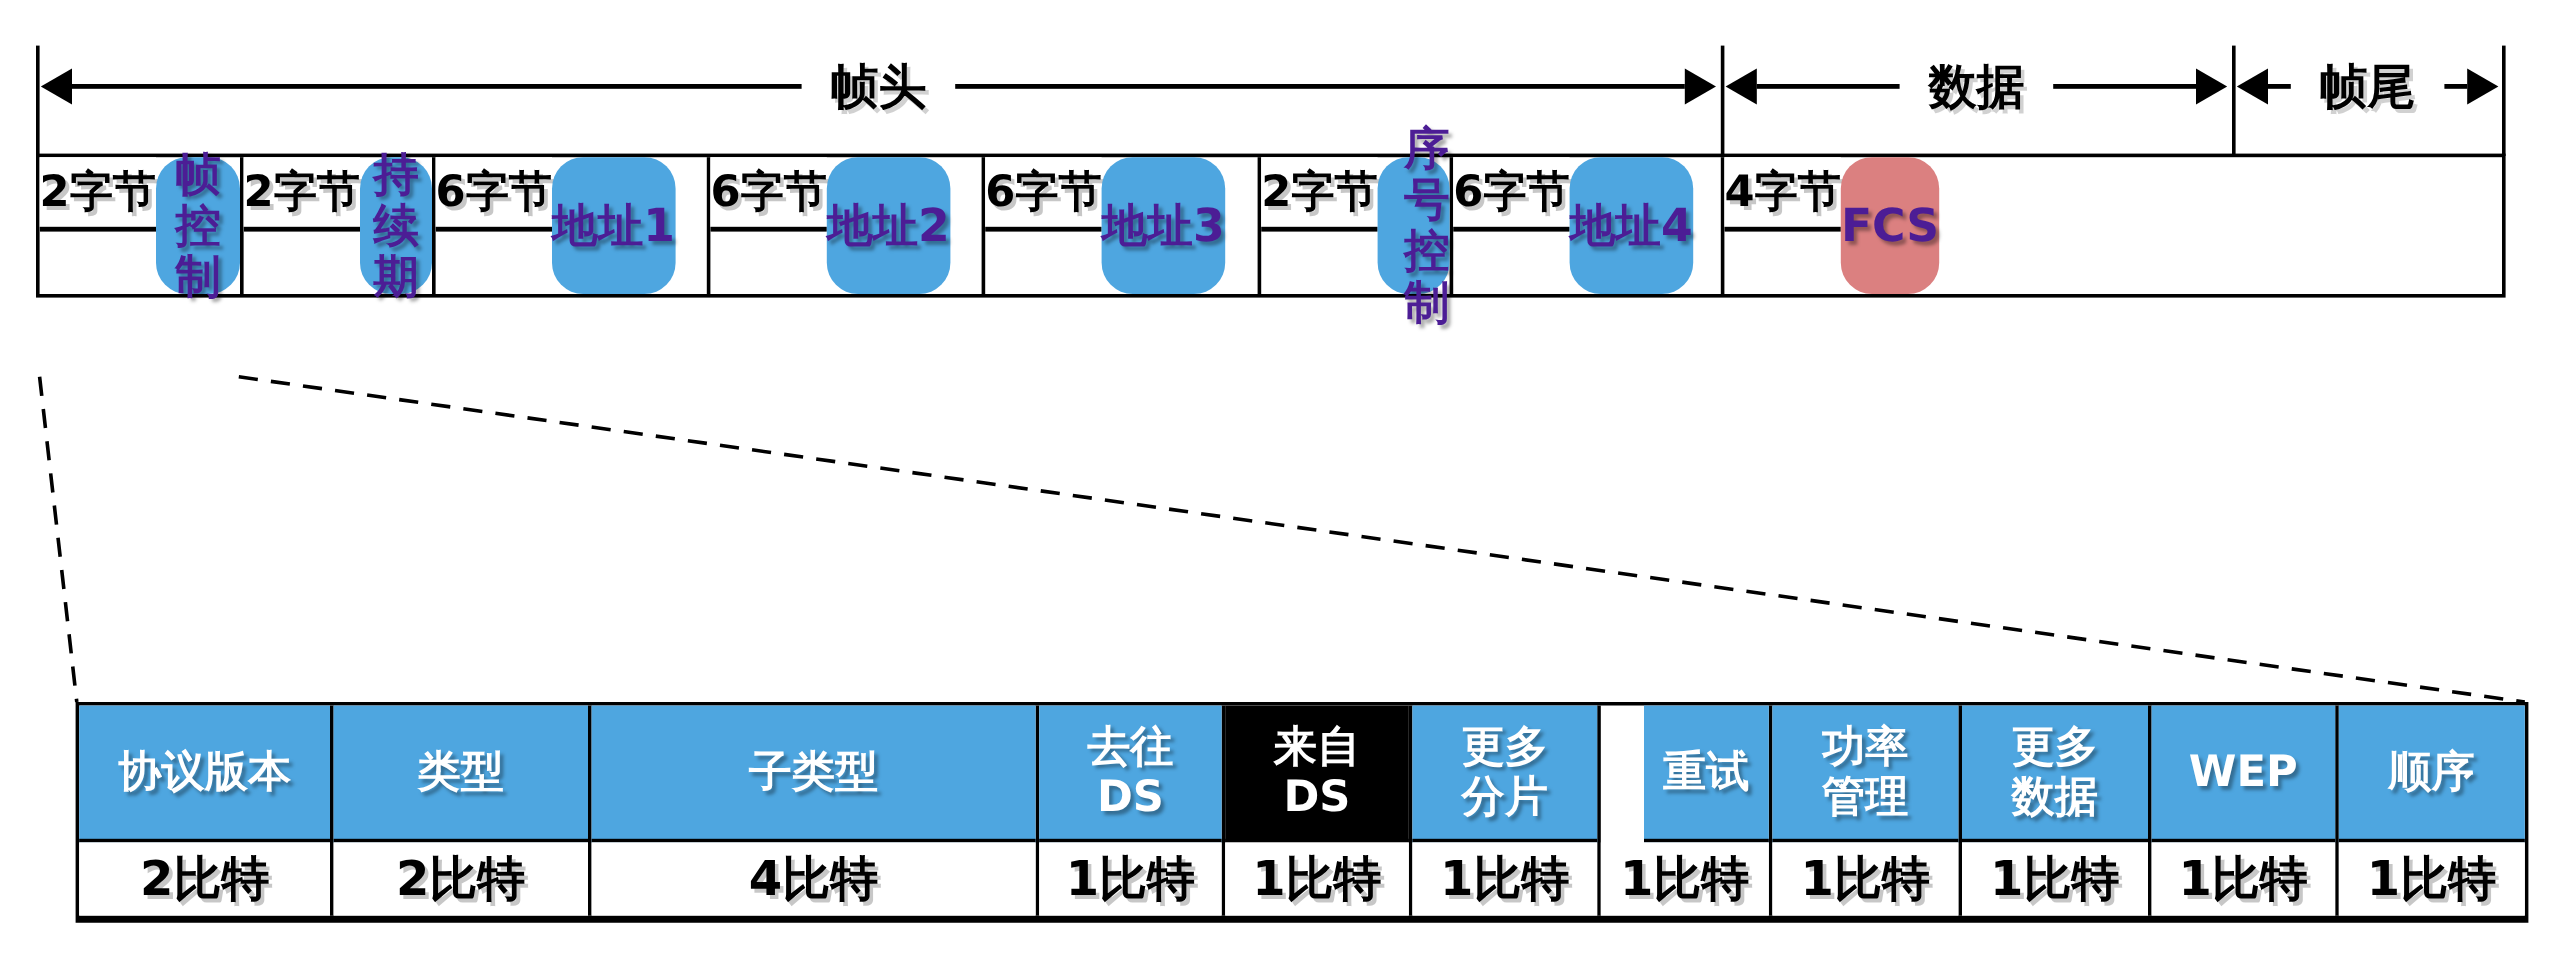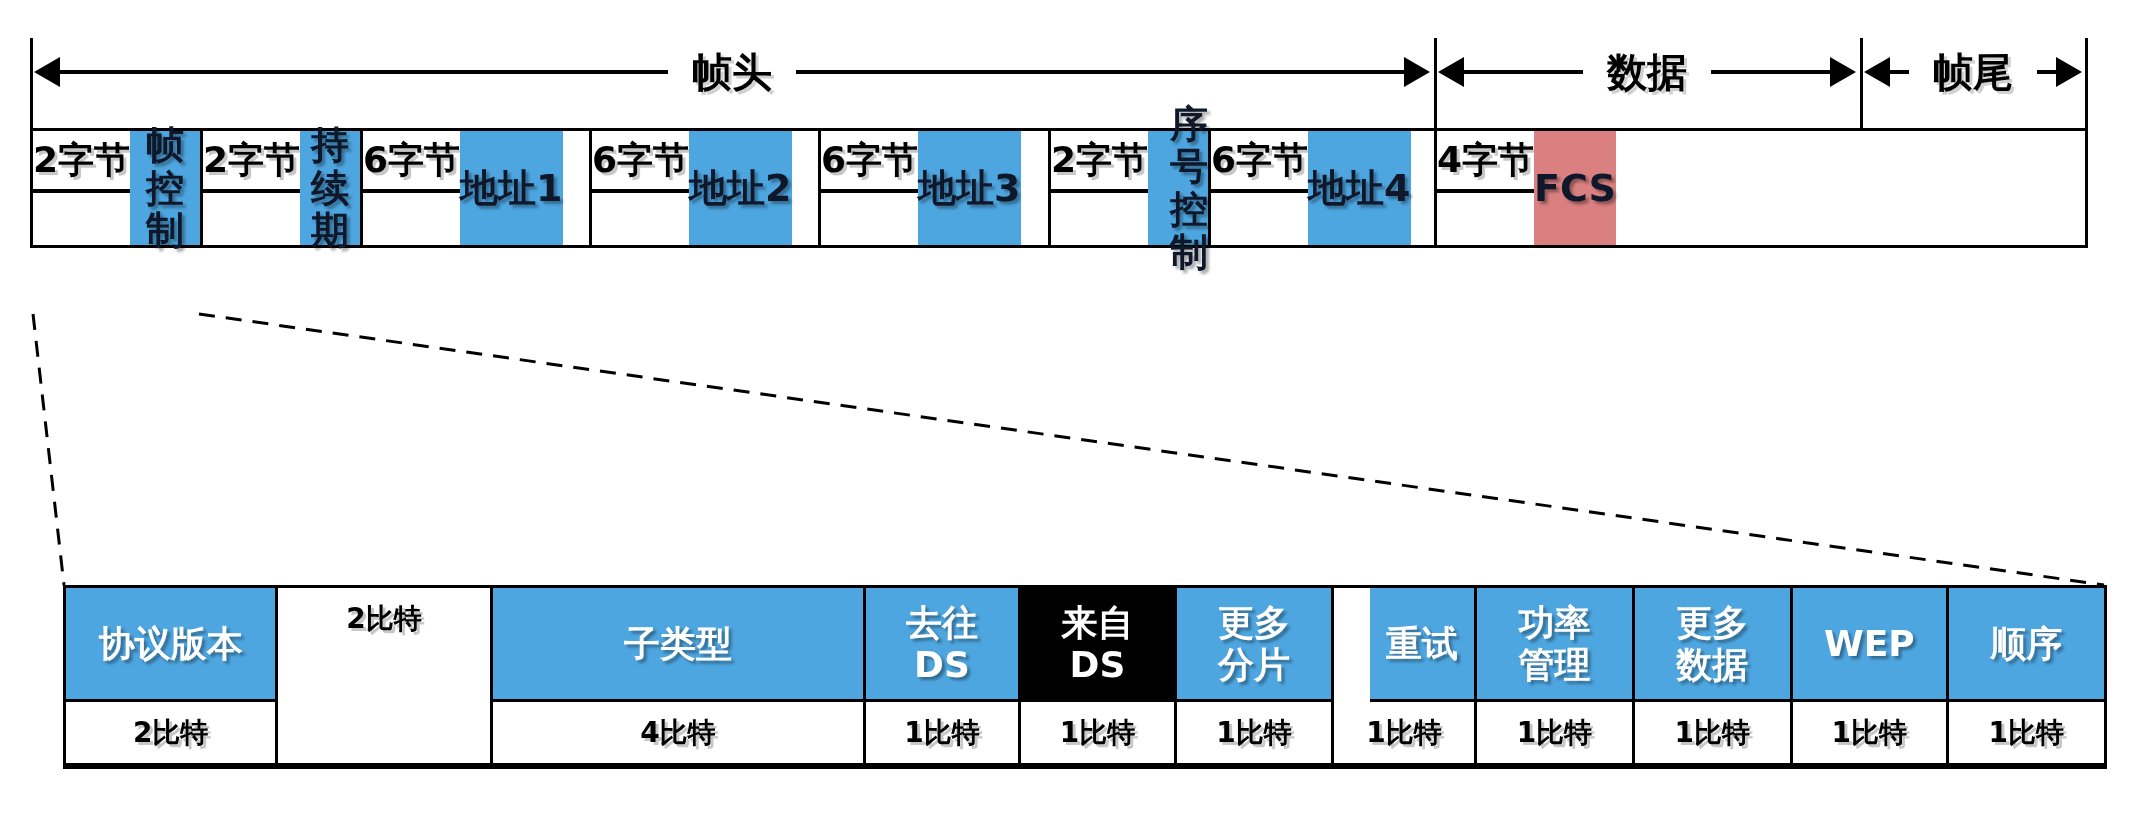--- a/index.html
+++ b/index.html
@@ -35,25 +35,26 @@
   .frame-col{display:flex;flex-direction:row;box-sizing:border-box;border-right:3px solid #000;}
   .frame-col:last-child{border-right:none;}
   .size-cell{
     height:62px;background:#fff;color:#000;
     display:flex;align-items:center;justify-content:center;
     font-size:36px;border-bottom:4px solid #000;box-sizing:border-box;
     text-shadow:3px 3px 0 rgba(0,0,0,0.22);
     white-space:nowrap;
   }
   .name-cell{
-    height:114px;color:#0f172a;
+    height:114px;color:#4c1d95;
     display:flex;align-items:center;justify-content:center;
     font-size:38px;text-align:center;line-height:1.12;
     white-space:pre-line;
     text-shadow:3px 3px 3px rgba(0,0,0,0.35);
+    border-radius:26px;
   }
   
   #dash-overlay{position:absolute;left:0;top:0;pointer-events:none;}
   
   .fc-table{
     position:absolute;left:63px;top:585px;width:2044px;
     border:3px solid #000;border-bottom-width:6px;box-sizing:border-box;
     display:flex;
   }
   .fc-col{display:flex;flex-direction:column;box-sizing:border-box;border-right:3px solid #000;}
@@ -61,21 +62,21 @@
   .fc-name{
     height:114px;color:#fff;
     display:flex;align-items:center;justify-content:center;
     font-size:36px;text-align:center;line-height:1.15;
     white-space:pre-line;border-bottom:3px solid #000;box-sizing:border-box;
     text-shadow:3px 3px 3px rgba(0,0,0,0.35);
   }
   .fc-size{
     height:61px;background:#fff;color:#000;
     display:flex;align-items:center;justify-content:center;
-    font-size:28px;white-space:nowrap;
+    font-size:40px;white-space:nowrap;
     text-shadow:3px 3px 0 rgba(0,0,0,0.22);
   }
 </style>
 </head>
 <body>
 
 <div id="canvas">
 
   <div class="tick" style="left:30px"></div>
   <div class="tick" style="left:1434px"></div>
@@ -146,20 +147,21 @@
     <line x1="33" y1="314" x2="64" y2="585" stroke="#000" stroke-width="3" stroke-dasharray="16 11"></line>
     <line x1="199" y1="314" x2="2104" y2="585" stroke="#000" stroke-width="3" stroke-dasharray="16 11"></line>
   </svg>
 
   <div class="fc-table" id="fc-table">
       <div class="fc-col" style="width: 213px;">
         <div class="fc-name" style="background: rgb(78, 166, 224);">协议版本</div>
         <div class="fc-size">2比特</div>
       </div>
       <div class="fc-col" style="width: 215px;">
+        <div class="fc-name" style="background: rgb(78, 166, 224);">类型</div>
         <div class="fc-size">2比特</div>
       </div>
       <div class="fc-col" style="width: 375px;">
         <div class="fc-name" style="background: rgb(78, 166, 224);">子类型</div>
         <div class="fc-size">4比特</div>
       </div>
       <div class="fc-col" style="width: 155px;">
         <div class="fc-name" style="background: rgb(78, 166, 224);">去往
 DS</div>
         <div class="fc-size">1比特</div>

